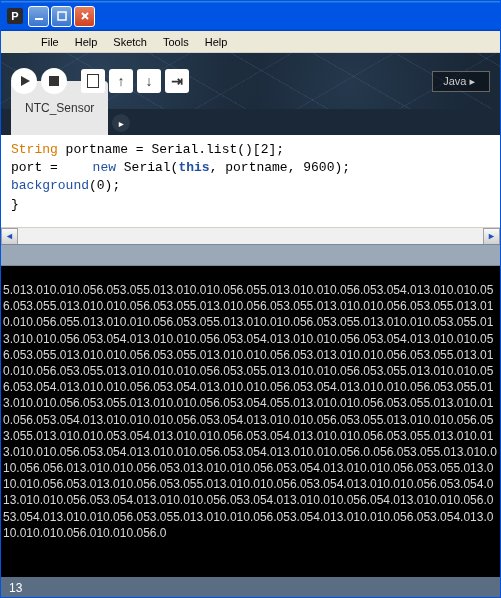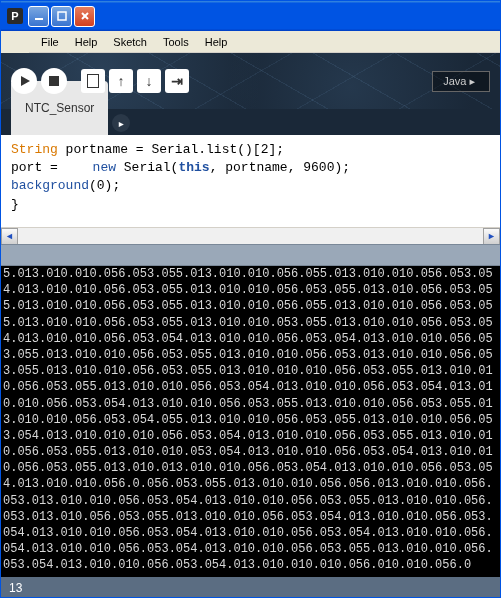--- a/index.html
+++ b/index.html
@@ -30,21 +30,21 @@
 .tab-arrow { width: 18px; height: 18px; background: #2a3848; border-radius: 50%; color: white; display: flex; align-items: center; justify-content: center; font-size: 10px; margin-bottom: 3px; cursor: pointer; }
 .code-area { background: white; padding: 6px 10px; font-family: 'Courier New', monospace; font-size: 13px; line-height: 1.4; flex: 0 0 auto; height: 92px; overflow: hidden; }
 .code-area .kw-type { color: #d97800; }
 .code-area .kw-new { color: #2050a0; margin-left: 27px; }
 .code-area .kw-this { color: #2050a0; font-weight: bold; }
 .code-area .kw-fn { color: #2050a0; }
 .hscroll { height: 17px; background: #ece9d8; border-top: 1px solid #d4d0c8; display: flex; align-items: center; }
 .hscroll-btn { width: 17px; height: 17px; background: linear-gradient(to bottom, #fafafa, #d0d0d0); border: 1px solid #a0a0a0; display: flex; align-items: center; justify-content: center; color: #2050c0; font-size: 9px; cursor: pointer; }
 .hscroll-track { flex: 1; height: 17px; background: #f0f0f0; }
 .splitter { height: 22px; background: #9aa8b8; border-top: 1px solid #7a8898; border-bottom: 1px solid #7a8898; }
-.console { flex: 1; background: black; color: #d8d8d8; font-family: Liberation Mono, monospace; font-size: 12px; line-height: 1.35; padding: 0 2px; overflow: hidden; word-break: break-all; white-space: pre-wrap; }
+.console { flex: 1; background: black; color: #d8d8d8; font-family: Liberation Sans, sans-serif; font-size: 12px; line-height: 1.35; padding: 16px 2px; overflow: hidden; word-break: break-all; white-space: pre-wrap; }
 .statusbar { height: 20px; background: #5b6d82; color: white; padding: 2px 8px; font-size: 12px; display: flex; align-items: flex-end; }
 </style>
 </head>
 <body>
 
 <div class="window">
 
   <div class="titlebar">
     <div class="titlebar-icon">P</div>
     <div class="titlebar-buttons">

